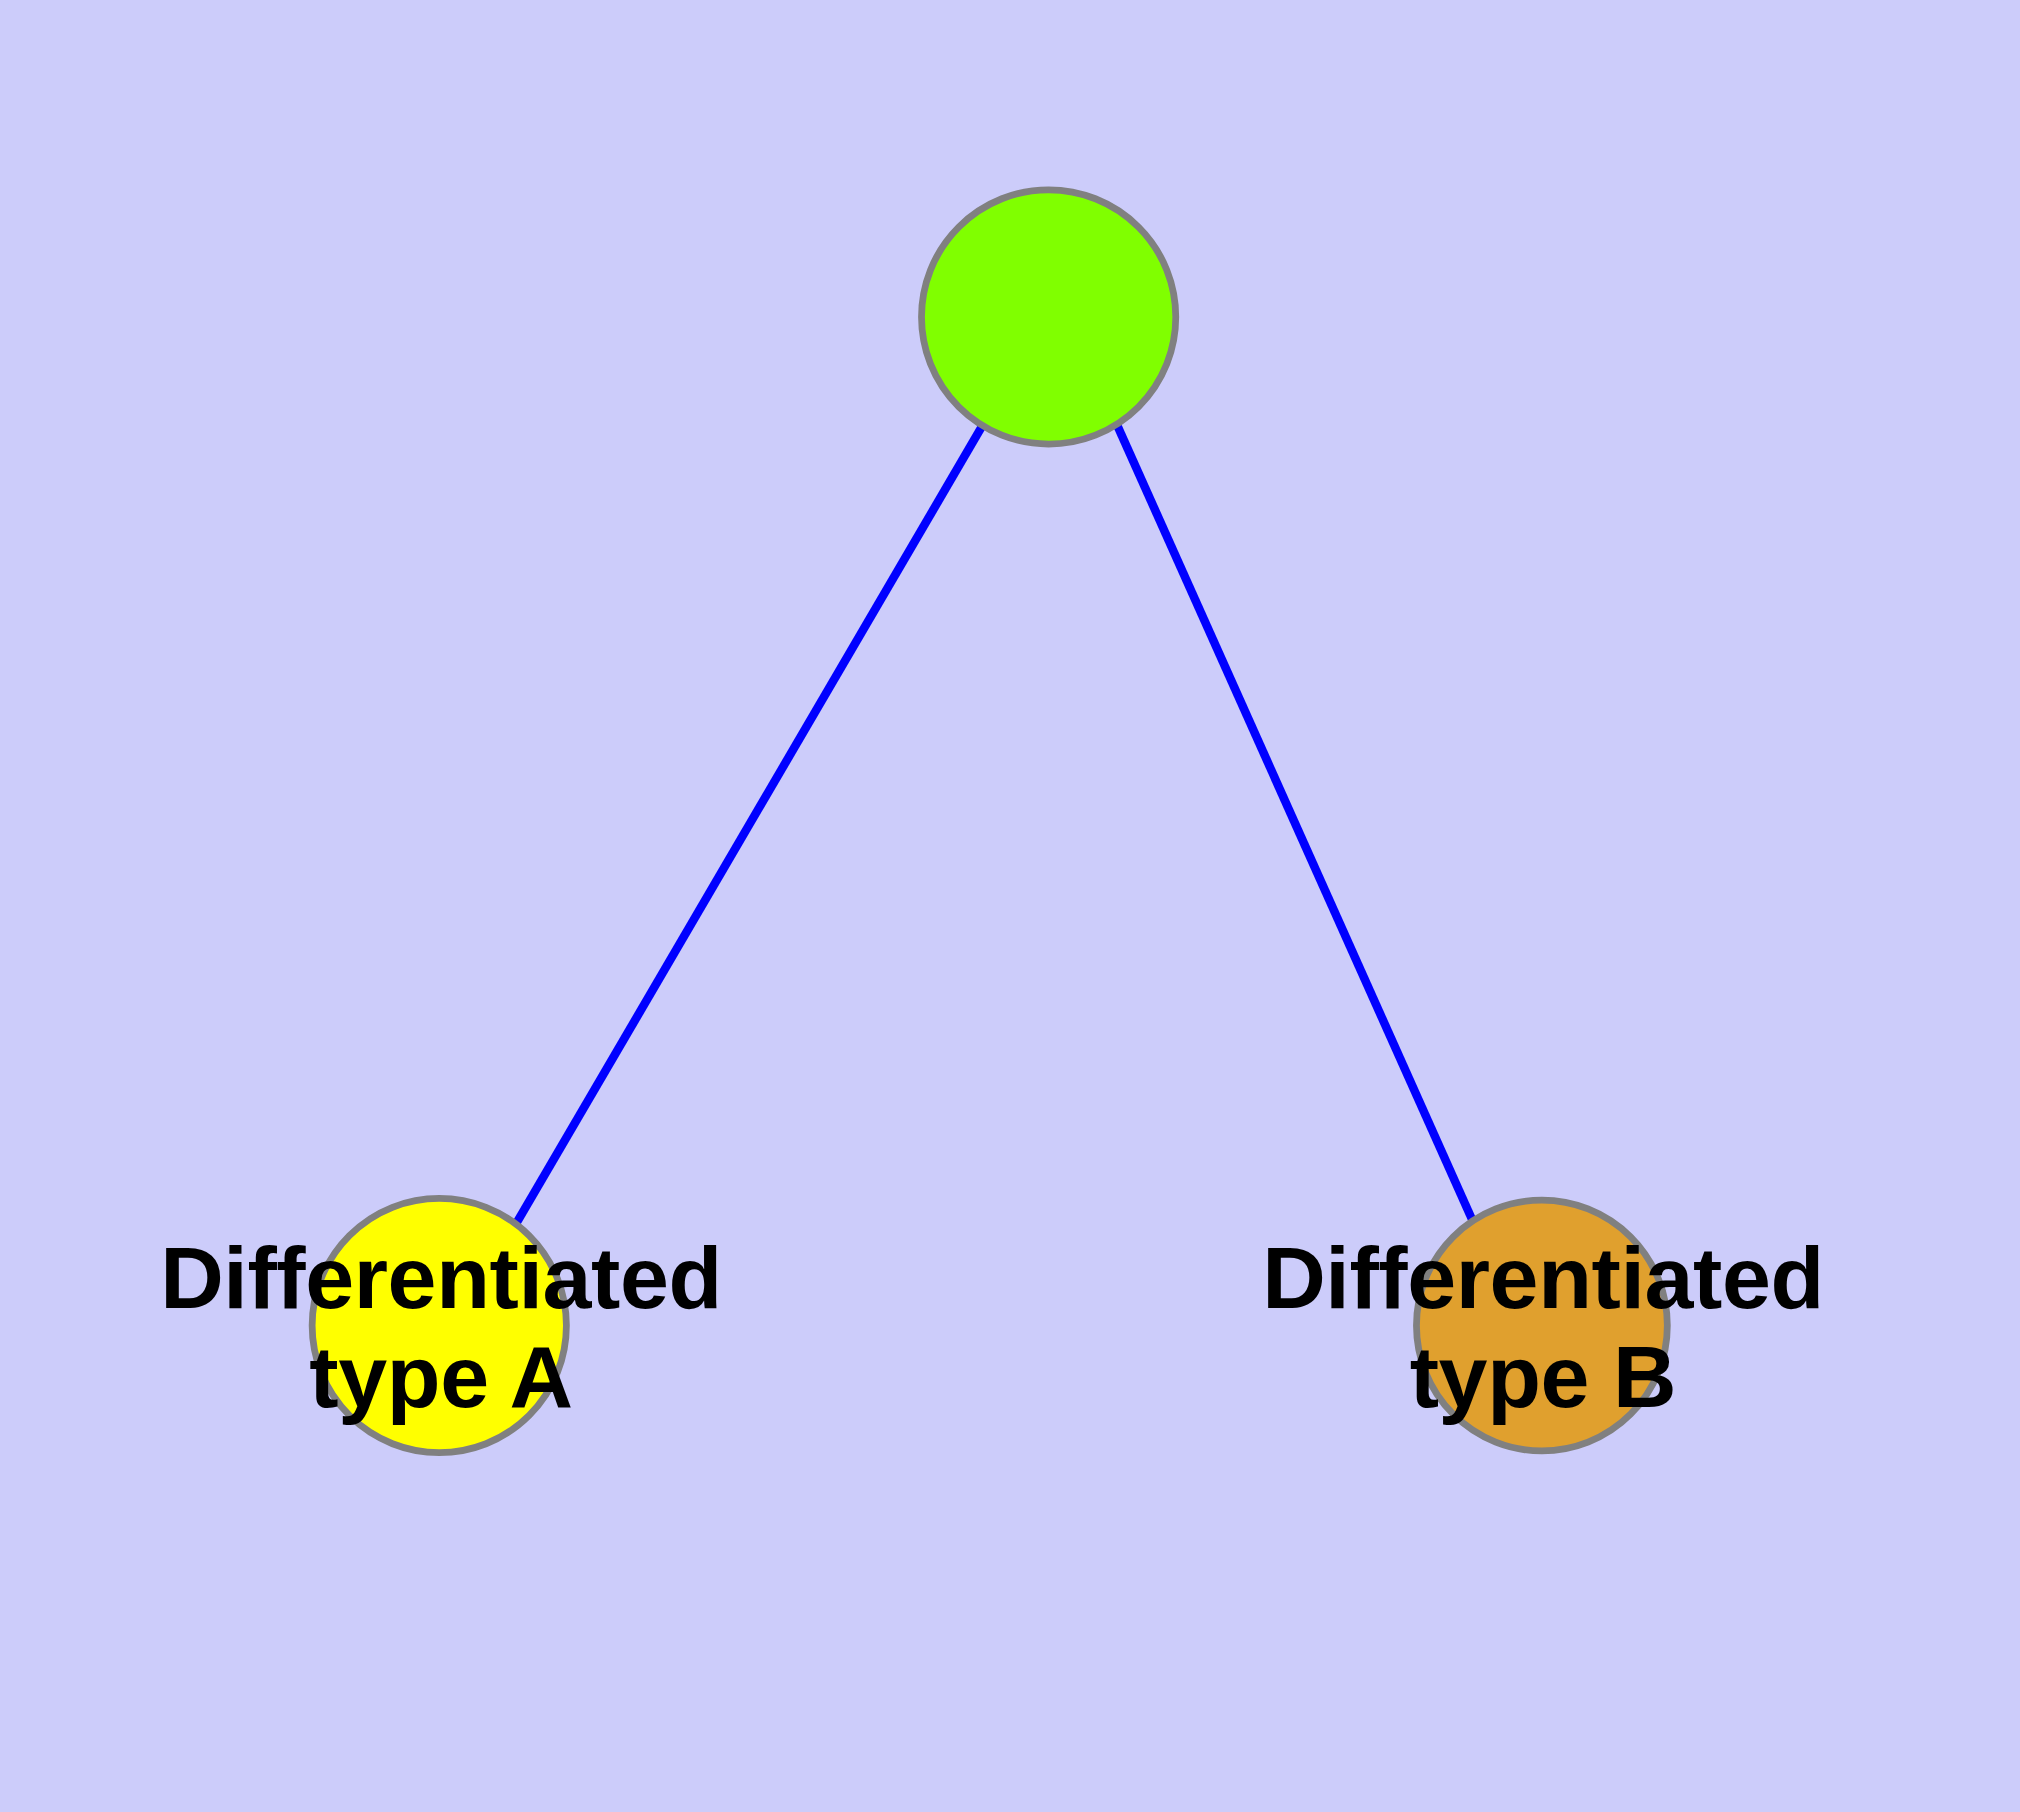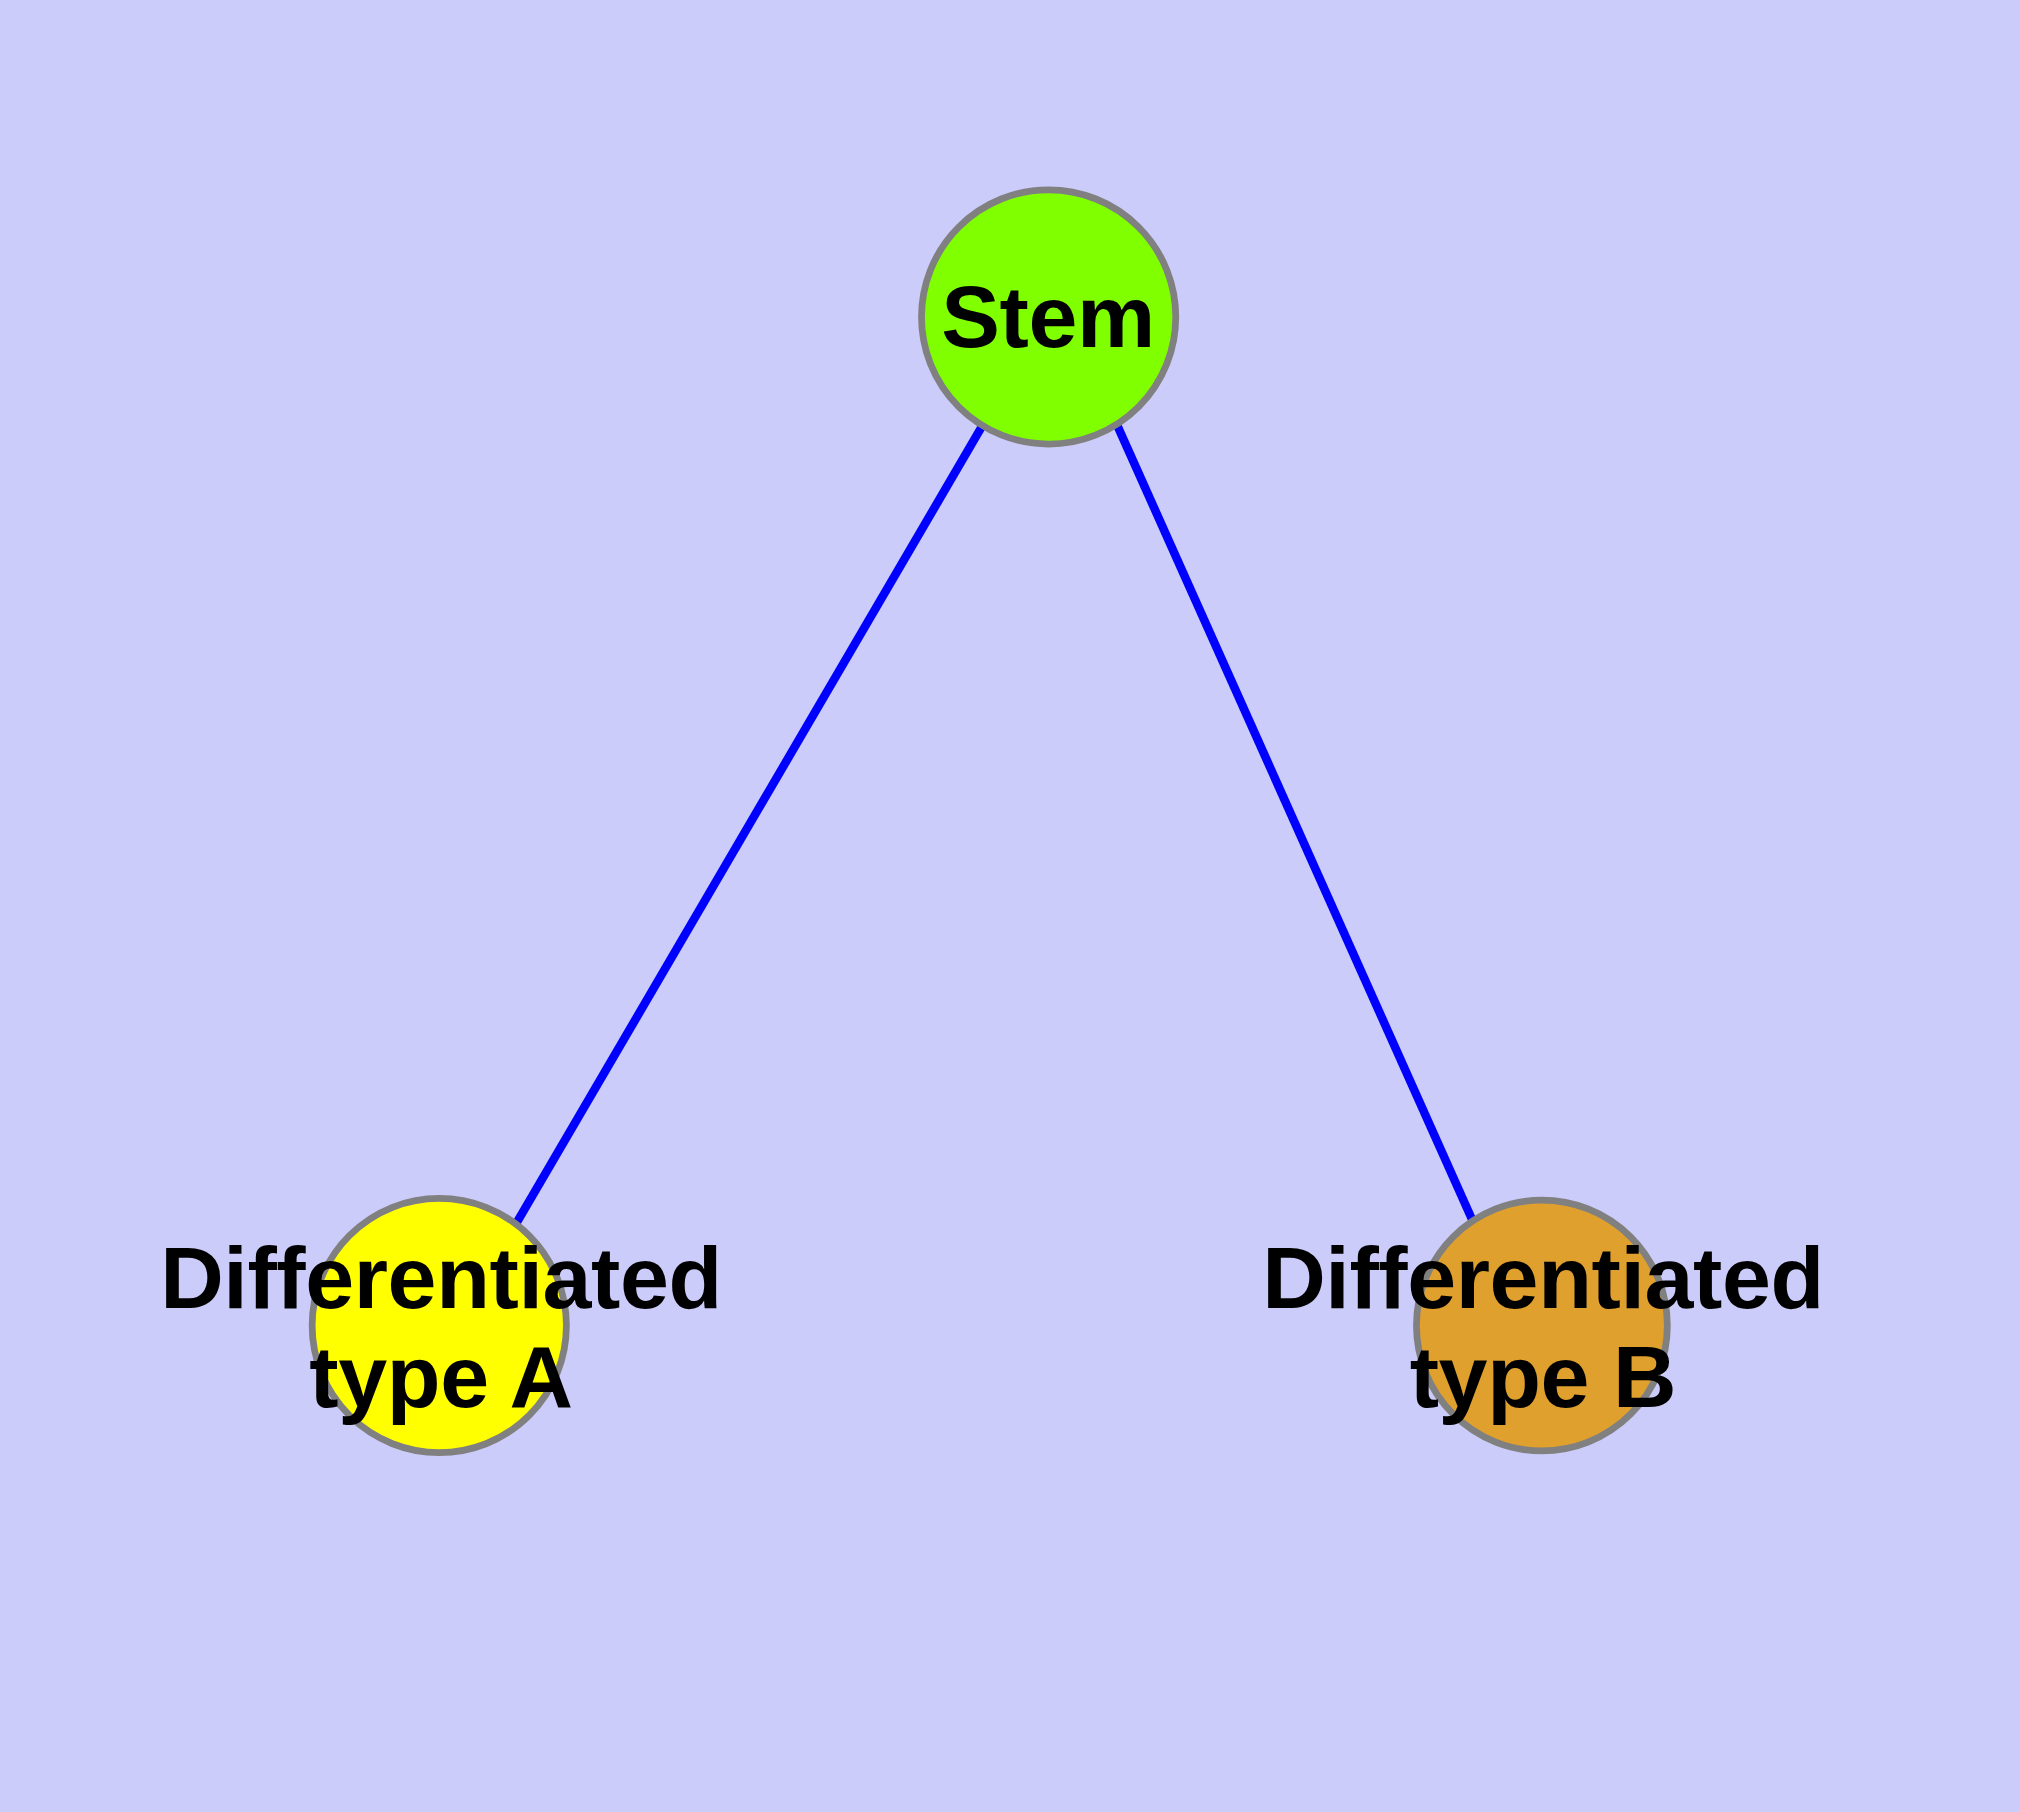--- a/index.html
+++ b/index.html
@@ -65,21 +65,20 @@
       <line x1="1159" y1="502" x2="608" y2="1445" stroke="#0000ff" stroke-width="10" stroke-linecap="butt"></line>
       <line x1="1318" y1="502" x2="1738" y2="1442" stroke="#0000ff" stroke-width="10" stroke-linecap="butt"></line>
     </g>
     <g>
       <circle cx="1237" cy="374" r="150" fill="#80ff00" stroke="#808080" stroke-width="8"></circle>
       <circle cx="518" cy="1564" r="150" fill="#ffff00" stroke="#808080" stroke-width="8"></circle>
       <circle cx="1819" cy="1564" r="148" fill="#e0a02e" stroke="#808080" stroke-width="8"></circle>
     </g>
   </svg>
 
-  <div class="node-label" id="label-stem">Stem</div>
 
   <div class="node-label" id="label-diff-a">Differentiated
 type A</div>
 
   <div class="node-label" id="label-diff-b">Differentiated
 type B</div>
 
 </div>
 
 

